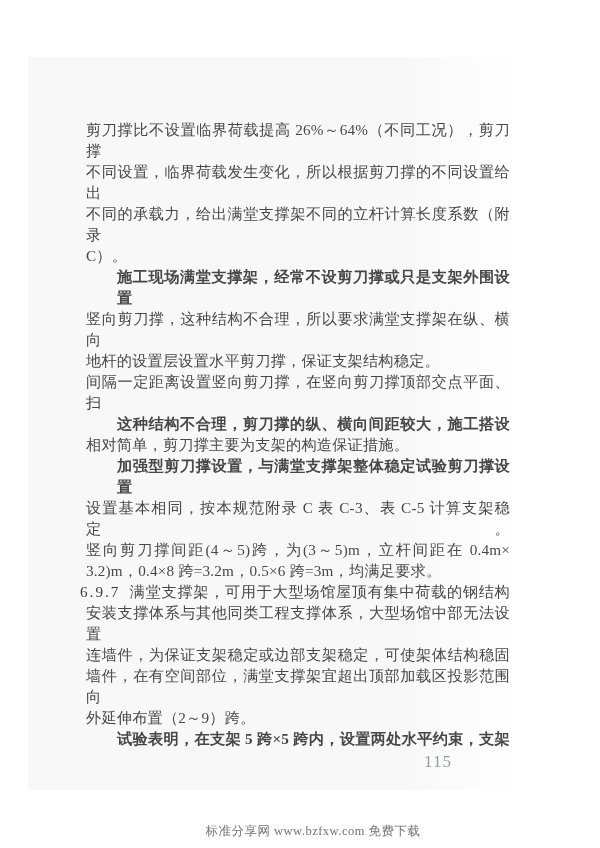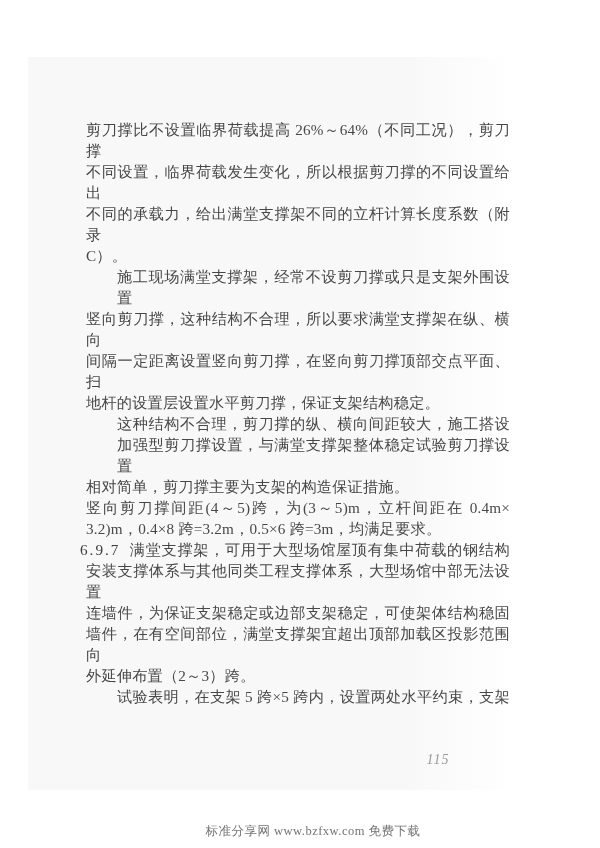--- a/index.html
+++ b/index.html
@@ -34,38 +34,38 @@
   }
   .line {
     text-align: justify;
     white-space: normal;
   }
   .line.fill {
     text-align-last: justify;
   }
   .line.indent {
     padding-left: 31px;
+    font-weight: bold;
   }
   .line.hang {
     margin-left: -6px;
   }
   .line b {
     font-weight: normal;
     color: #3c3c3c;
     margin-right: 9px;
     letter-spacing: 2px;
   }
   .page-number {
     position: absolute;
     left: 412px;
     top: 752px;
     width: 52px;
     text-align: center;
-    font-style: italic;
-    font-size: 14px;
+    font-size: 17px;
     color: #979b9e;
     letter-spacing: 1px;
   }
   .watermark {
     position: absolute;
     left: 0;
     top: 823px;
     width: 592px;
     text-align: center;
     font-size: 12.5px;
@@ -79,30 +79,31 @@
 
 <div class="page-bg"></div>
 
 <div class="text-block">
     <div class="line fill">剪刀撑比不设置临界荷载提高 26%～64%（不同工况），剪刀撑</div>
     <div class="line fill">不同设置，临界荷载发生变化，所以根据剪刀撑的不同设置给出</div>
     <div class="line fill">不同的承载力，给出满堂支撑架不同的立杆计算长度系数（附录</div>
     <div class="line">C）。</div>
     <div class="line indent fill">施工现场满堂支撑架，经常不设剪刀撑或只是支架外围设置</div>
     <div class="line fill">竖向剪刀撑，这种结构不合理，所以要求满堂支撑架在纵、横向</div>
+    <div class="line">地杆的设置层设置水平剪刀撑，保证支架结构稳定。</div>
     <div class="line fill">间隔一定距离设置竖向剪刀撑，在竖向剪刀撑顶部交点平面、扫</div>
-    <div class="line">地杆的设置层设置水平剪刀撑，保证支架结构稳定。</div>
     <div class="line indent fill">这种结构不合理，剪刀撑的纵、横向间距较大，施工搭设</div>
+    <div class="line">相对简单，剪刀撑主要为支架的构造保证措施。</div>
     <div class="line indent fill">加强型剪刀撑设置，与满堂支撑架整体稳定试验剪刀撑设置</div>
-    <div class="line">相对简单，剪刀撑主要为支架的构造保证措施。</div>
+    <div class="line fill">设置基本相同，按本规范附录 C 表 C-3、表 C-5 计算支架稳定。</div>
     <div class="line fill">竖向剪刀撑间距(4～5)跨，为(3～5)m，立杆间距在 0.4m×</div>
     <div class="line">3.2)m，0.4×8 跨=3.2m，0.5×6 跨=3m，均满足要求。</div>
     <div class="line fill hang"><b>6.9.7</b>满堂支撑架，可用于大型场馆屋顶有集中荷载的钢结构</div>
     <div class="line fill">安装支撑体系与其他同类工程支撑体系，大型场馆中部无法设置</div>
     <div class="line fill">连墙件，为保证支架稳定或边部支架稳定，可使架体结构稳固</div>
     <div class="line fill">墙件，在有空间部位，满堂支撑架宜超出顶部加载区投影范围向</div>
-    <div class="line">外延伸布置（2～3）跨。</div>
+    <div class="line">外延伸布置（2～9）跨。</div>
     <div class="line indent fill">试验表明，在支架 5 跨×5 跨内，设置两处水平约束，支架</div>
   </div>
 
 <div class="page-number">115</div>
 
 <div class="watermark">标准分享网 www.bzfxw.com 免费下载</div>
 
 </body></html>

